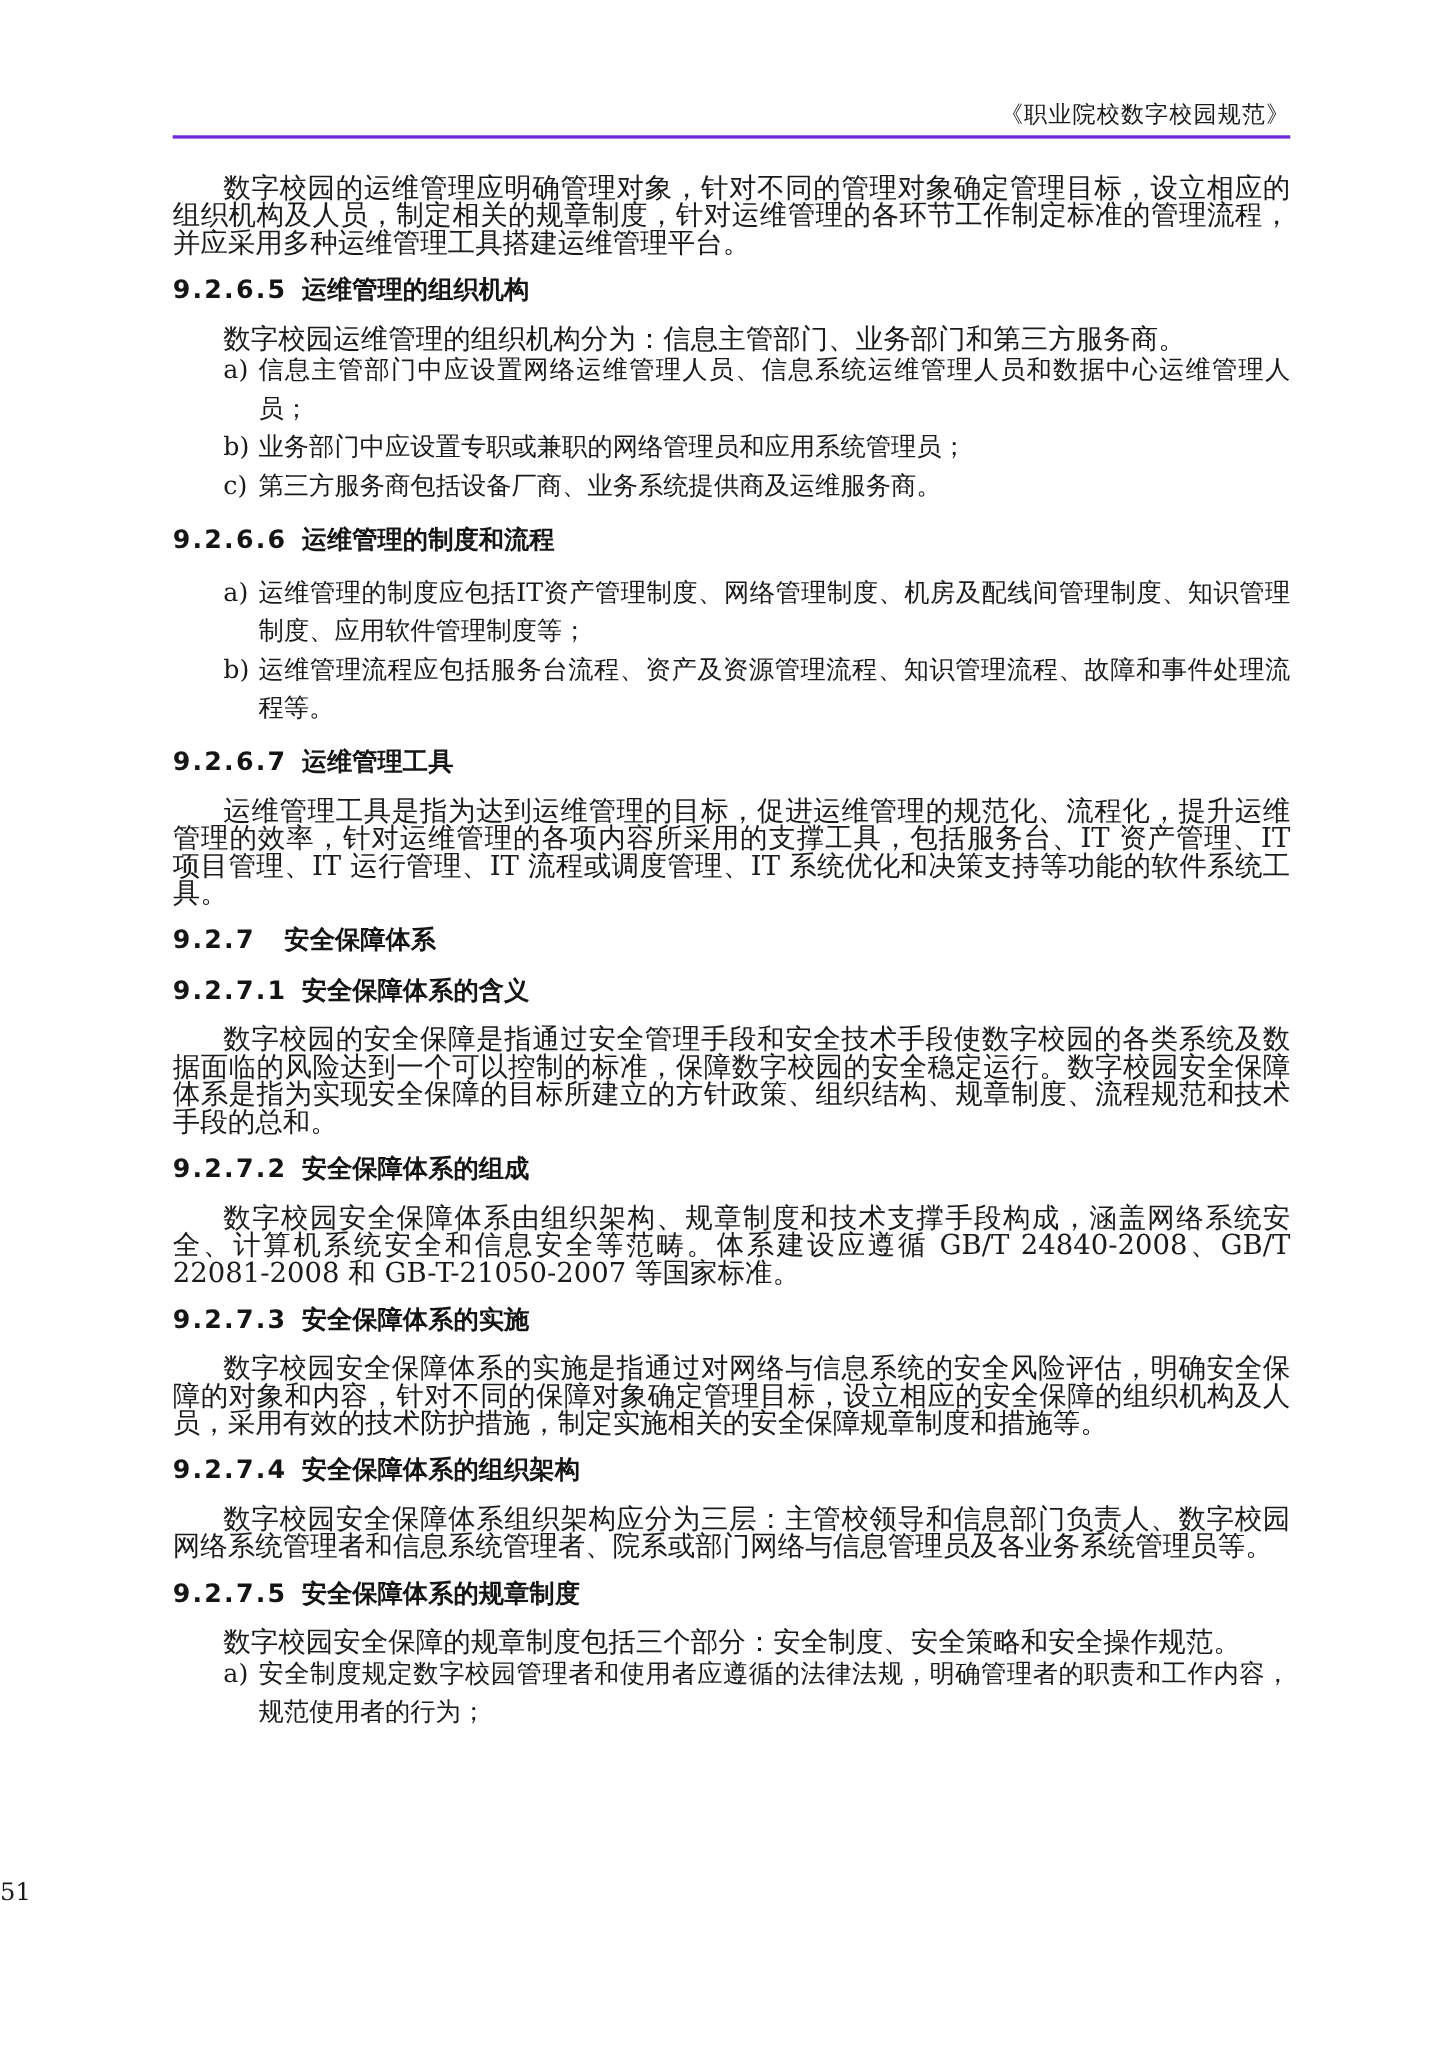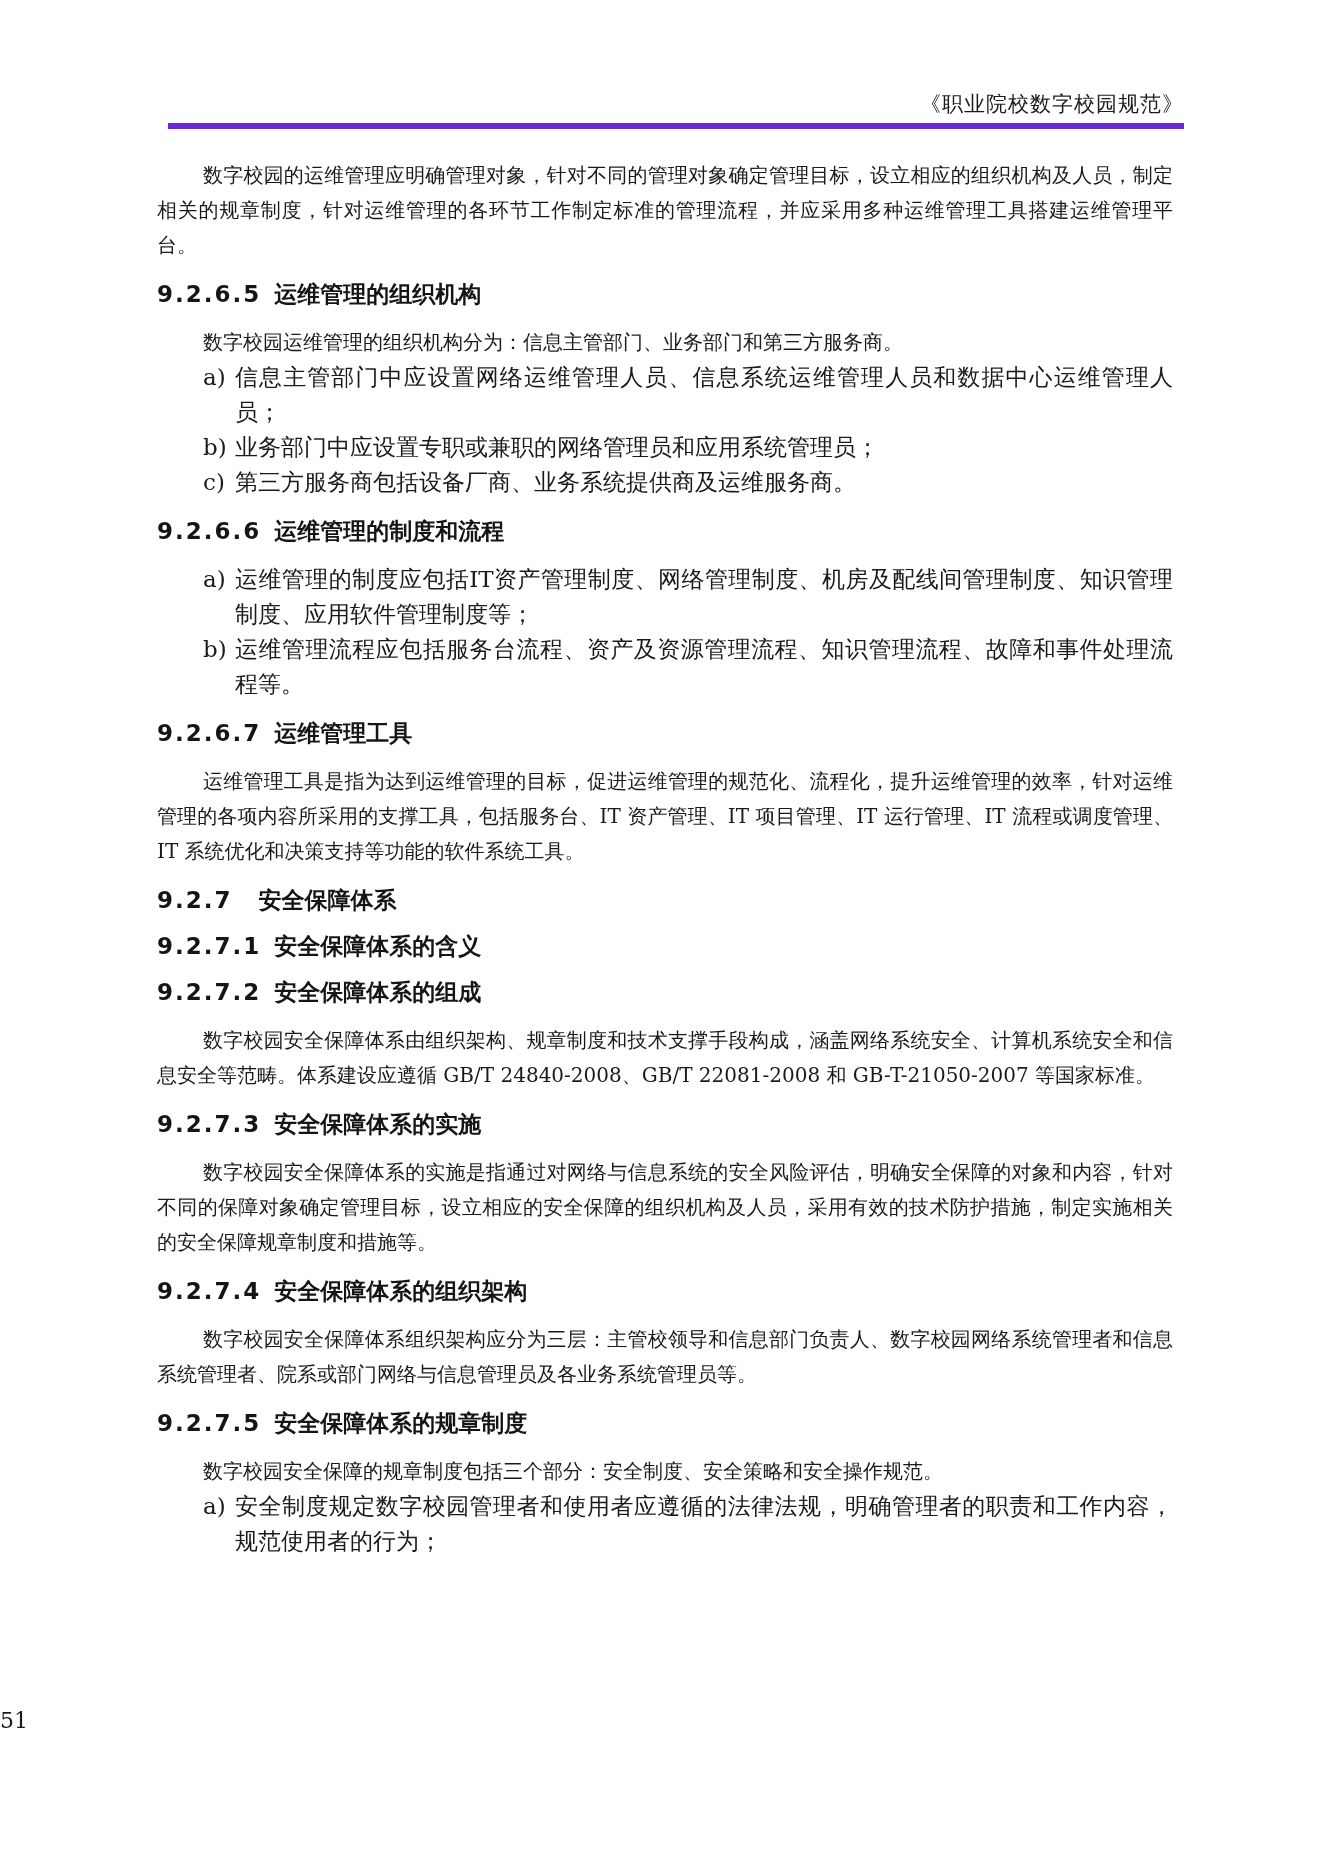--- a/index.html
+++ b/index.html
@@ -13,46 +13,46 @@
     height: 1871px;
     margin: 0 auto;
     background: #ffffff;
     font-family: "DejaVu Serif", "Liberation Serif", serif;
     color: #1a1a1a;
     overflow: hidden;
   }
   .running-header {
     position: absolute;
     top: 0;
-    left: 168px;
+    left: 157px;
     width: 1016px;
     height: 118px;
-    border-bottom: 6px solid #6d28d9;
+    border-bottom: 3px solid #6d28d9;
     display: flex;
     align-items: flex-end;
     justify-content: flex-end;
     padding-bottom: 5px;
     box-sizing: content-box;
   }
   .running-header .header-title {
     font-size: 21px;
     letter-spacing: 1px;
     white-space: nowrap;
   }
   .content {
     position: absolute;
     top: 121px;
     left: 157px;
     width: 1016px;
     padding-top: 37px;
   }
   .para {
     margin: 0;
-    font-size: 20px;
-    line-height: 35px;
+    font-size: 25px;
+    line-height: 25px;
     text-align: justify;
     text-indent: 46px;
   }
   .heading {
     margin: 16px 0;
     font-size: 23px;
     line-height: 30px;
     font-family: "DejaVu Sans", "Liberation Sans", sans-serif;
     font-weight: bold;
     color: #151515;
@@ -120,20 +120,21 @@
         <span class="text">运维管理的制度应包括IT资产管理制度、网络管理制度、机房及配线间管理制度、知识管理制度、应用软件管理制度等；</span>
       </div>
       <div class="list-item">
         <span class="label">b)</span>
         <span class="text">运维管理流程应包括服务台流程、资产及资源管理流程、知识管理流程、故障和事件处理流程等。</span>
       </div>
       <h3 class="heading"><span class="num">9.2.6.7</span><span class="title">运维管理工具</span></h3>
       <p class="para">运维管理工具是指为达到运维管理的目标，促进运维管理的规范化、流程化，提升运维管理的效率，针对运维管理的各项内容所采用的支撑工具，包括服务台、IT 资产管理、IT 项目管理、IT 运行管理、IT 流程或调度管理、IT 系统优化和决策支持等功能的软件系统工具。</p>
       <h3 class="heading section"><span class="num">9.2.7</span><span class="title">安全保障体系</span></h3>
       <h3 class="heading"><span class="num">9.2.7.1</span><span class="title">安全保障体系的含义</span></h3>
+      <p class="para">数字校园的安全保障是指通过安全管理手段和安全技术手段使数字校园的各类系统及数据面临的风险达到一个可以控制的标准，保障数字校园的安全稳定运行。数字校园安全保障体系是指为实现安全保障的目标所建立的方针政策、组织结构、规章制度、流程规范和技术手段的总和。</p>
       <h3 class="heading"><span class="num">9.2.7.2</span><span class="title">安全保障体系的组成</span></h3>
       <p class="para">数字校园安全保障体系由组织架构、规章制度和技术支撑手段构成，涵盖网络系统安全、计算机系统安全和信息安全等范畴。体系建设应遵循 GB/T 24840-2008、GB/T 22081-2008 和 GB-T-21050-2007 等国家标准。</p>
       <h3 class="heading"><span class="num">9.2.7.3</span><span class="title">安全保障体系的实施</span></h3>
       <p class="para">数字校园安全保障体系的实施是指通过对网络与信息系统的安全风险评估，明确安全保障的对象和内容，针对不同的保障对象确定管理目标，设立相应的安全保障的组织机构及人员，采用有效的技术防护措施，制定实施相关的安全保障规章制度和措施等。</p>
       <h3 class="heading"><span class="num">9.2.7.4</span><span class="title">安全保障体系的组织架构</span></h3>
       <p class="para">数字校园安全保障体系组织架构应分为三层：主管校领导和信息部门负责人、数字校园网络系统管理者和信息系统管理者、院系或部门网络与信息管理员及各业务系统管理员等。</p>
       <h3 class="heading"><span class="num">9.2.7.5</span><span class="title">安全保障体系的规章制度</span></h3>
       <p class="para">数字校园安全保障的规章制度包括三个部分：安全制度、安全策略和安全操作规范。</p>
       <div class="list-item">
         <span class="label">a)</span>

